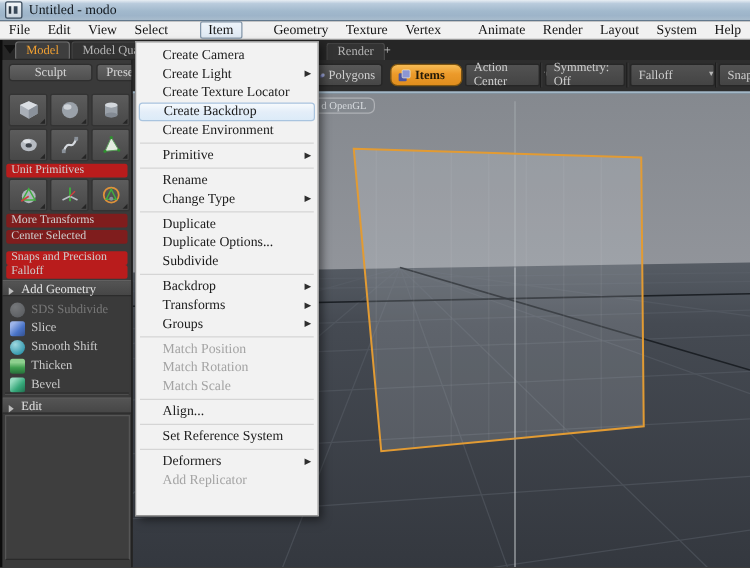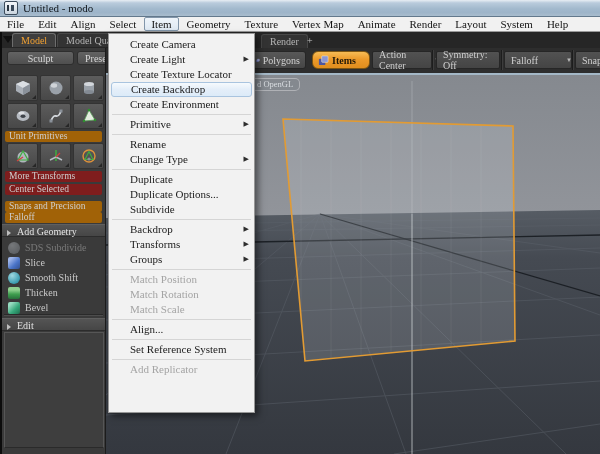--- a/index.html
+++ b/index.html
@@ -16,21 +16,21 @@
     background:linear-gradient(#f4f7fa,#c9d4de);position:relative;}
   .app-icon i{position:absolute;left:2px;top:3px;width:2px;height:6px;background:#2a3642;}
   .app-icon b{position:absolute;left:6px;top:3px;width:3px;height:6px;background:#39495a;}
   .title-text{font-size:11px;color:#10161c;}
 
   
   .menubar{left:0;top:17px;width:600px;height:15px;background:#f1f1f1;
     border-bottom:1px solid #9a9a9a;display:flex;align-items:stretch;box-sizing:border-box;}
   .mb-item{font-size:11px;color:#141414;line-height:14px;padding:0 7px;}
   .mb-item.active{border:1px solid #8296aa;background:linear-gradient(#eef4fa,#dfe9f3);
-    border-radius:2px;line-height:12px;margin:0 1px;padding:0 6px;}
+    border-radius:2px;line-height:12px;margin:0 18px;padding:0 6px;}
 
   
   .workspace{left:0;top:32px;width:600px;height:422px;background:#262626;
     border-left:2px solid #0c0c0c;box-sizing:border-box;}
 
   
   .tab-arrow-chip{left:3px;top:36px;width:0;height:0;
     border-left:5px solid transparent;border-right:5px solid transparent;border-top:7px solid #101010;}
   .ltab{top:33px;height:13px;line-height:13px;font-size:10px;padding:0 8px;border-radius:3px 3px 0 0;}
   .ltab.active{left:12px;color:#f2a132;background:#3e3e3e;border:1px solid #6d6d6d;border-bottom:none;}
@@ -46,21 +46,21 @@
     background:linear-gradient(#636363,#4f4f4f);border:1px solid #2e2e2e;
     line-height:13px;text-align:center;box-sizing:border-box;}
   .side-btn.presets{text-align:left;padding-left:7px;}
   .tool-btn{position:absolute;width:31px;height:26px;border-radius:2px;
     background:linear-gradient(#5c5c5c,#484848);border:1px solid #333;
     display:flex;align-items:center;justify-content:center;box-sizing:border-box;}
   .tool-btn::after{content:"";position:absolute;right:1px;bottom:1px;width:0;height:0;
     border-left:4px solid transparent;border-bottom:4px solid #262626;}
   .side-label{position:absolute;left:3px;right:3px;height:11px;line-height:11px;
     font-size:9.5px;color:#cecece;background:#7f1d1d;border-radius:2px;padding:0 4px;}
-  .side-label.plain{background:#a16207;}
+  .side-label.plain{background:#b91c1c;}
   .side-header{position:absolute;left:0;right:0;height:13px;line-height:13px;font-size:10px;
     color:#e3e3e3;background:linear-gradient(#545454,#464646);
     border-top:1px solid #606060;border-bottom:1px solid #2c2c2c;padding-left:15px;box-sizing:border-box;}
   .side-header::before{content:"";position:absolute;left:5px;top:5px;width:0;height:0;
     border-top:3px solid transparent;border-bottom:3px solid transparent;border-left:4px solid #bdbdbd;}
   .tool-row{position:absolute;left:0;right:0;height:15px;display:flex;align-items:center;
     font-size:10px;color:#cacaca;}
   .tool-row .ticon{width:12px;height:12px;margin:0 5px 0 6px;border-radius:2px;flex:0 0 auto;}
   .tool-row.disabled{opacity:.42;}
   .side-sep{position:absolute;left:2px;right:2px;height:1px;background:#2a2a2a;border-bottom:1px solid #4d4d4d;}
@@ -109,21 +109,21 @@
     <span class="app-icon">
         <i></i>
         <b></b>
       </span>
     <span class="title-text">Untitled - modo</span>
   </div>
 
   <div class="abs menubar">
     <span class="mb-item">File</span>
     <span class="mb-item">Edit</span>
-    <span class="mb-item">Align</span>
+    <span class="mb-item">View</span>
     <span class="mb-item">Select</span>
     <span class="mb-item active">Item</span>
     <span class="mb-item">Geometry</span>
     <span class="mb-item">Texture</span>
     <span class="mb-item">Vertex Map</span>
     <span class="mb-item">Animate</span>
     <span class="mb-item">Render</span>
     <span class="mb-item">Layout</span>
     <span class="mb-item">System</span>
     <span class="mb-item">Help</span>
@@ -397,18 +397,22 @@
       </div>
     <div class="msep"></div>
     <div class="mi">
         <span>Align...</span>
       </div>
     <div class="msep"></div>
     <div class="mi">
         <span>Set Reference System</span>
       </div>
     <div class="msep"></div>
+    <div class="mi">
+        <span>Deformers</span>
+        <span class="arr">▶</span>
+      </div>
     <div class="mi disabled">
         <span>Add Replicator</span>
       </div>
   </div>
 
 </div>
 
 </body></html>

